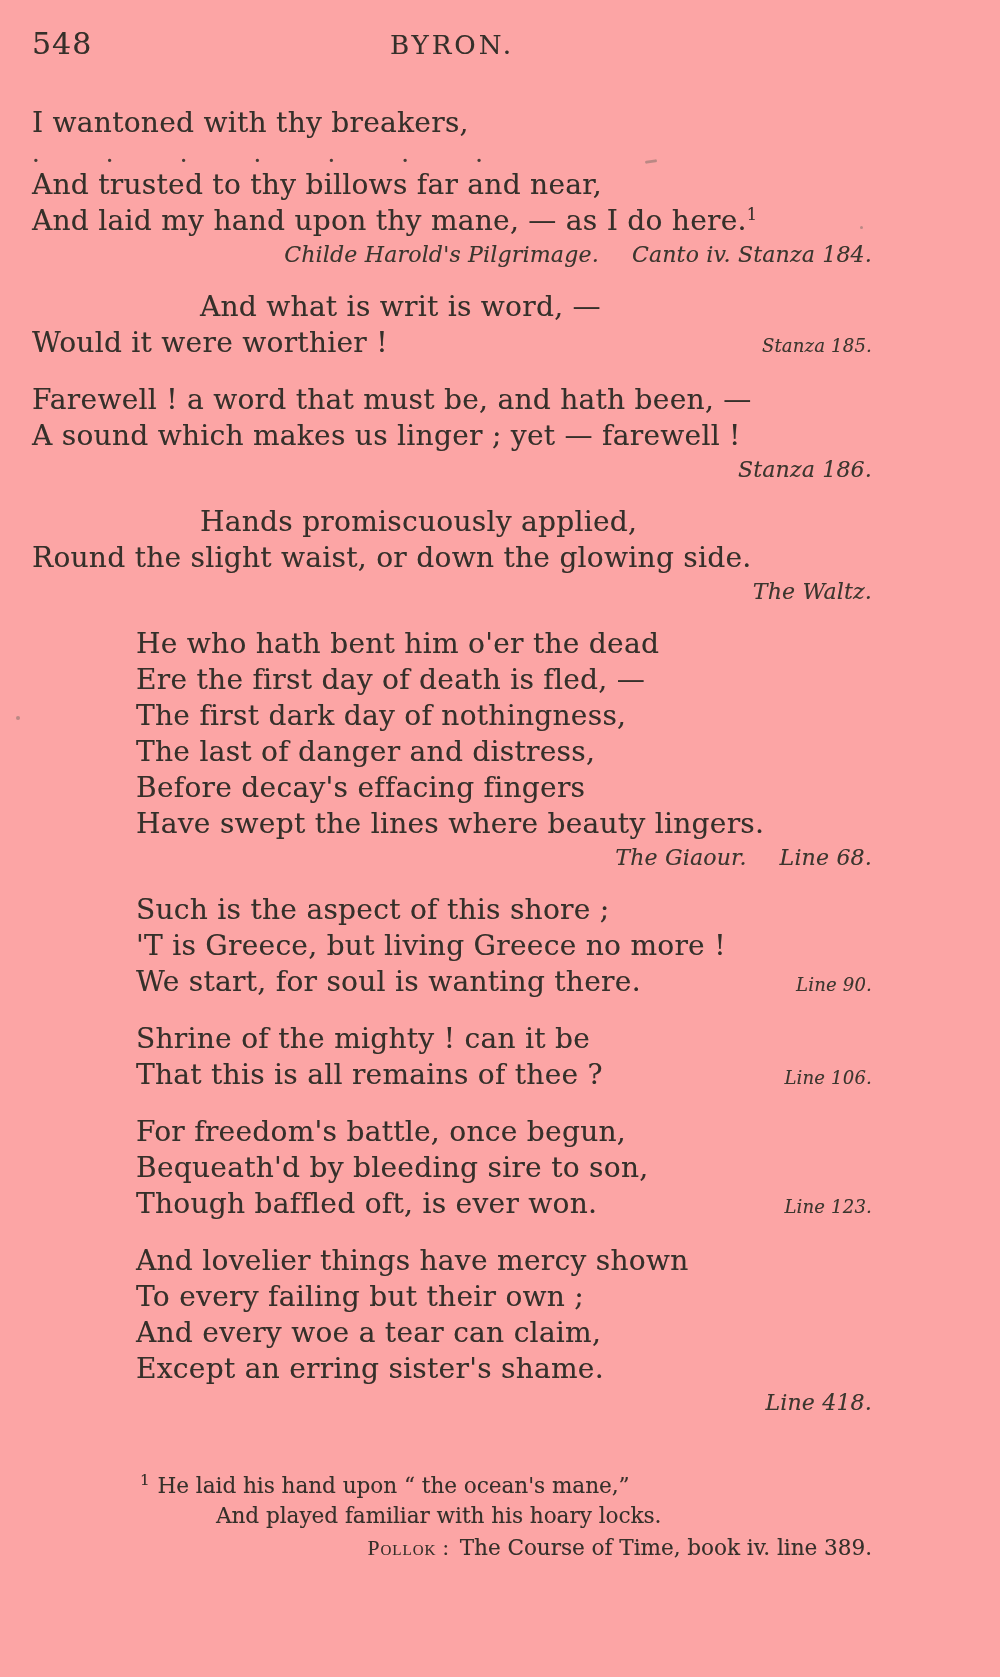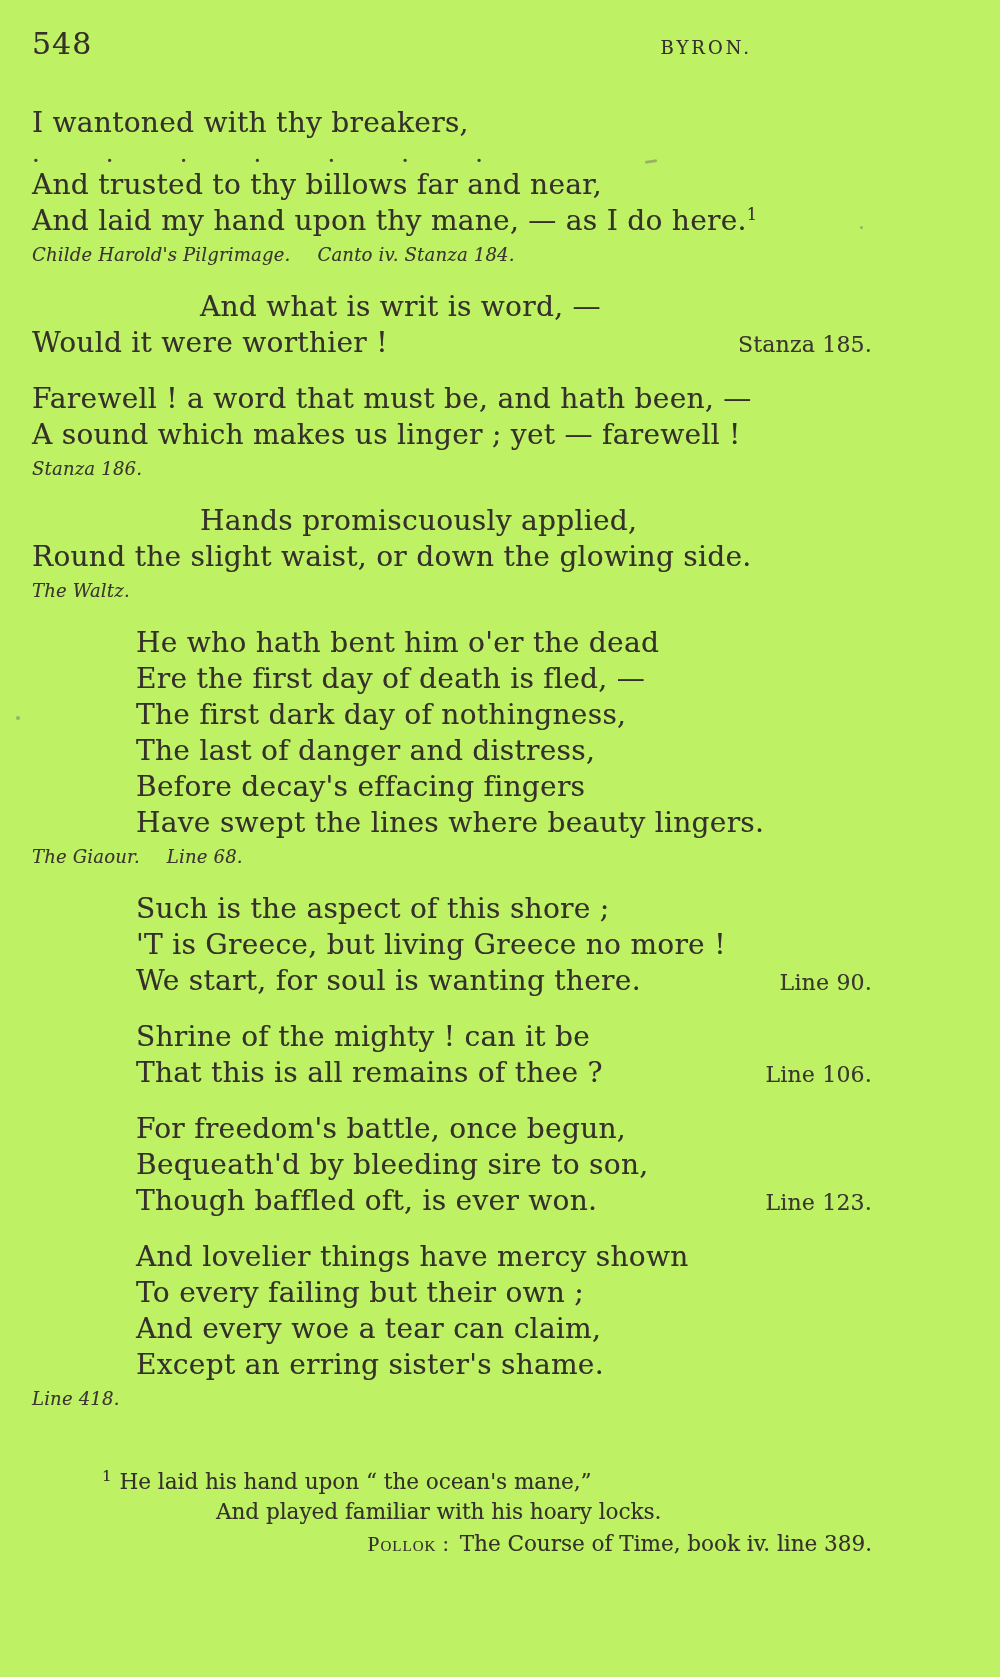--- a/index.html
+++ b/index.html
@@ -6,39 +6,39 @@
   html, body { background: #f4f2ee; }
   body {
     width: 1000px;
     font-family: "DejaVu Serif", "Liberation Serif", serif;
     color: #35302a;
   }
   .page {
     position: relative;
     width: 1000px;
     height: 1677px;
-    background: #bef264;
+    background: #fca5a5;
     padding: 26px 128px 20px 32px;
     overflow: hidden;
     text-shadow: 0.2px 0.2px 0 rgba(45,40,34,0.35);
   }
   .page-header {
     display: flex;
     align-items: baseline;
     margin-bottom: 44px;
   }
   .page-number {
     width: 120px;
     font-size: 30px;
     letter-spacing: 1px;
   }
   .running-head {
     flex: 1;
-    text-align: right;
-    font-size: 18px;
+    text-align: center;
+    font-size: 26px;
     letter-spacing: 3px;
   }
   .header-spacer { width: 120px; }
 
   .quote { margin-bottom: 18px; }
   .vline {
     font-size: 28px;
     line-height: 36px;
     letter-spacing: 0.3px;
     white-space: nowrap;
@@ -50,45 +50,46 @@
     line-height: 26px;
     word-spacing: 58px;
     color: #433d35;
   }
   .with-ref {
     display: flex;
     justify-content: space-between;
     align-items: baseline;
   }
   .attr-line {
-    text-align: left;
+    text-align: right;
     font-style: italic;
-    font-size: 18px;
+    font-size: 22px;
     line-height: 32px;
     color: #3b362e;
     letter-spacing: 0.2px;
   }
   .attr-locator { margin-left: 1.5em; }
   .ref {
-    font-size: 22px;
+    font-style: italic;
+    font-size: 18px;
     color: #3b362e;
     letter-spacing: 0.2px;
   }
   sup.fnref {
     font-size: 16px;
     vertical-align: super;
     line-height: 0;
   }
 
   .footnote {
     margin-top: 46px;
     font-size: 21.5px;
     line-height: 30px;
   }
-  .fn-line1 { margin-left: 70px; }
+  .fn-line1 { margin-left: 108px; }
   .fn-line2 { margin-left: 184px; }
   .fn-source { text-align: right; margin-top: 2px; }
   .smallcaps { font-variant: small-caps; letter-spacing: 1px; margin-right: 10px; font-family: Liberation Serif, serif; }
   .italic { }
   sup.fn-marker { font-size: 15px; margin-right: 8px; }
 
   .speck {
     position: absolute;
     background: #6b665e;
     opacity: 0.45;

